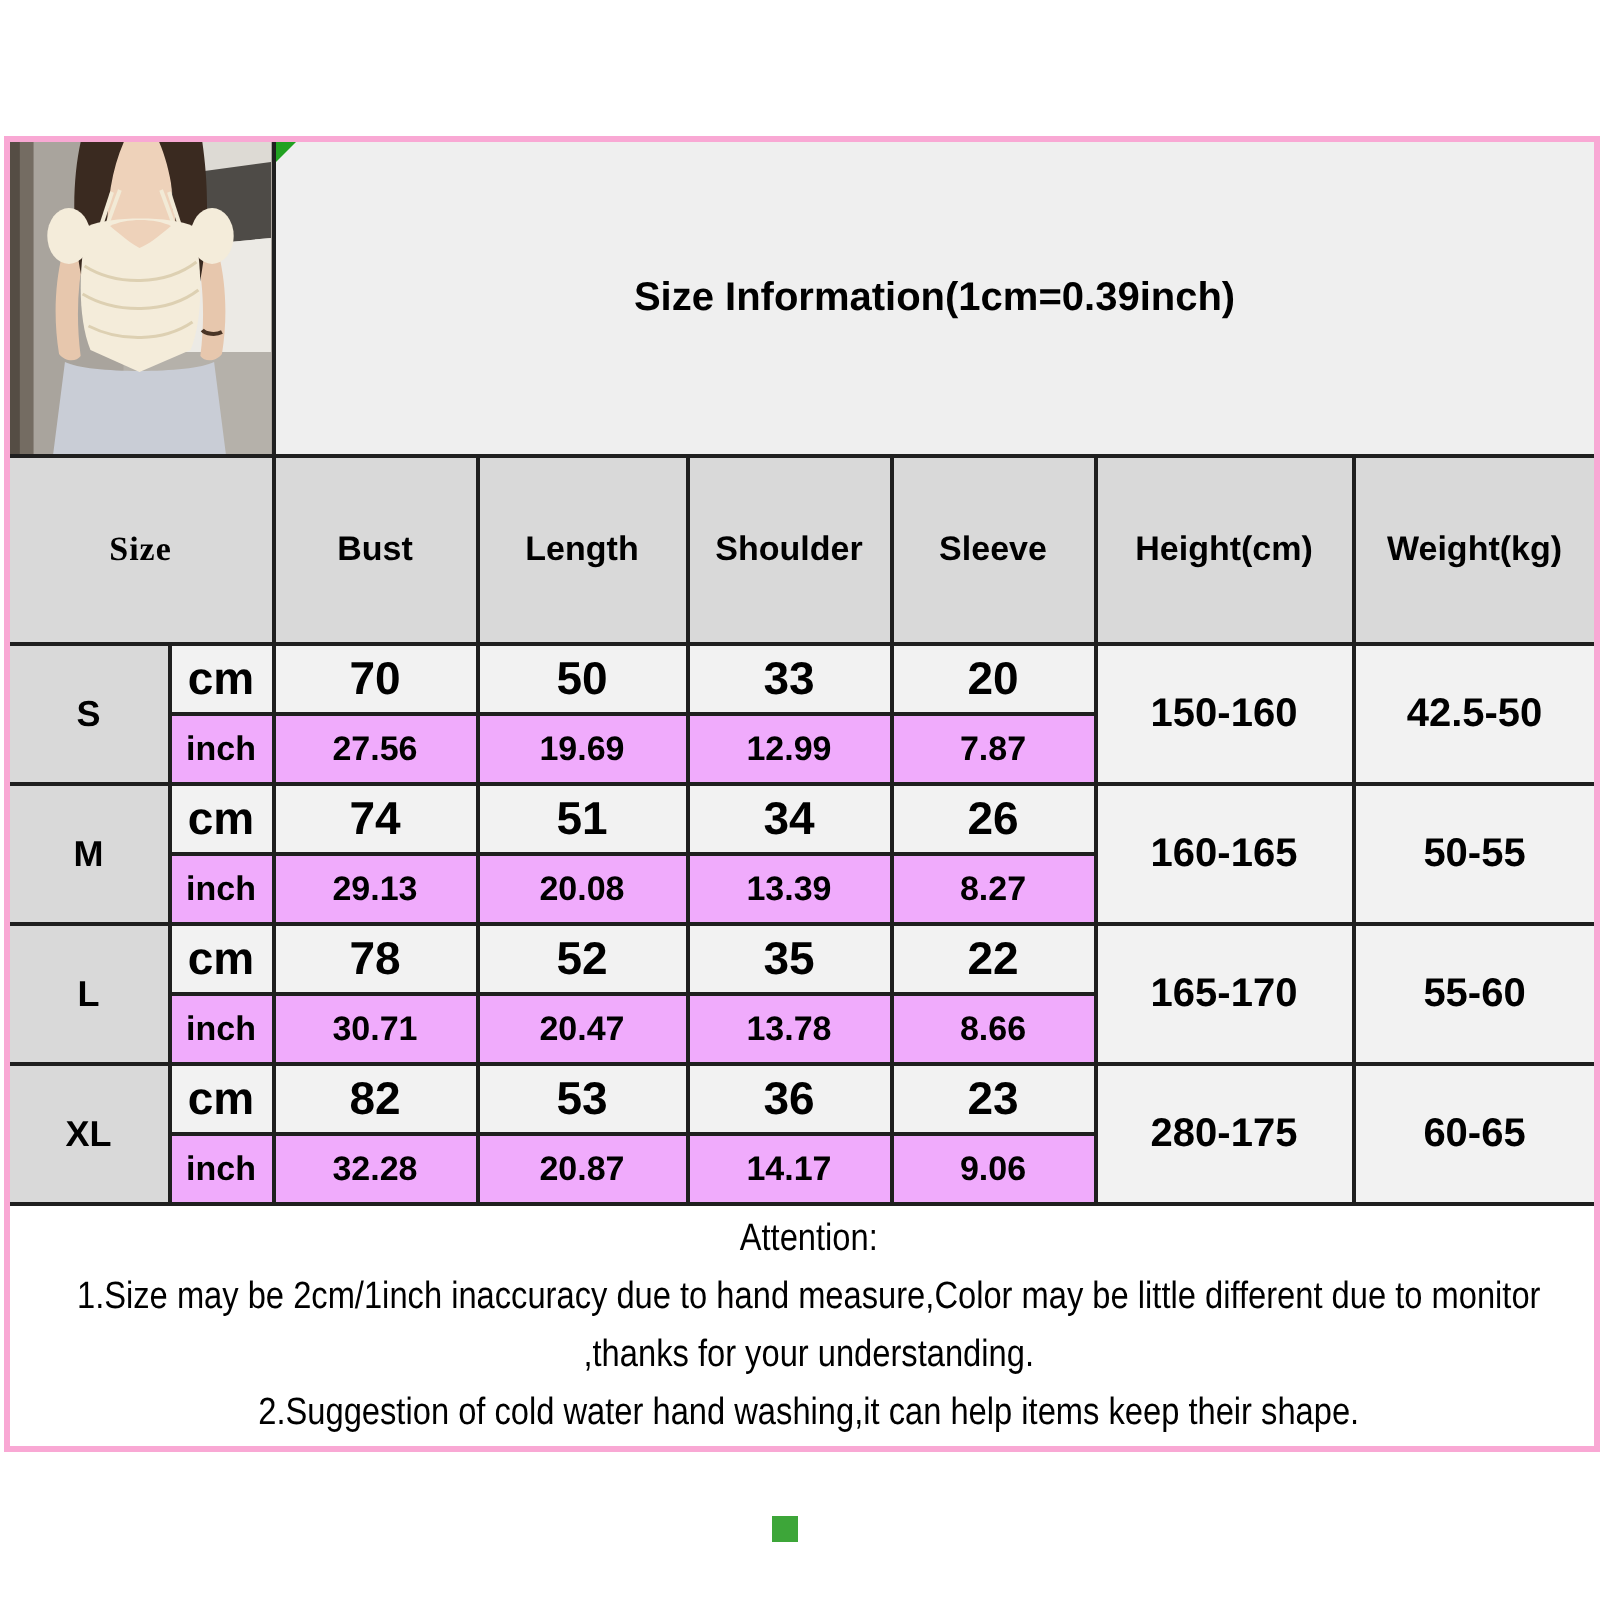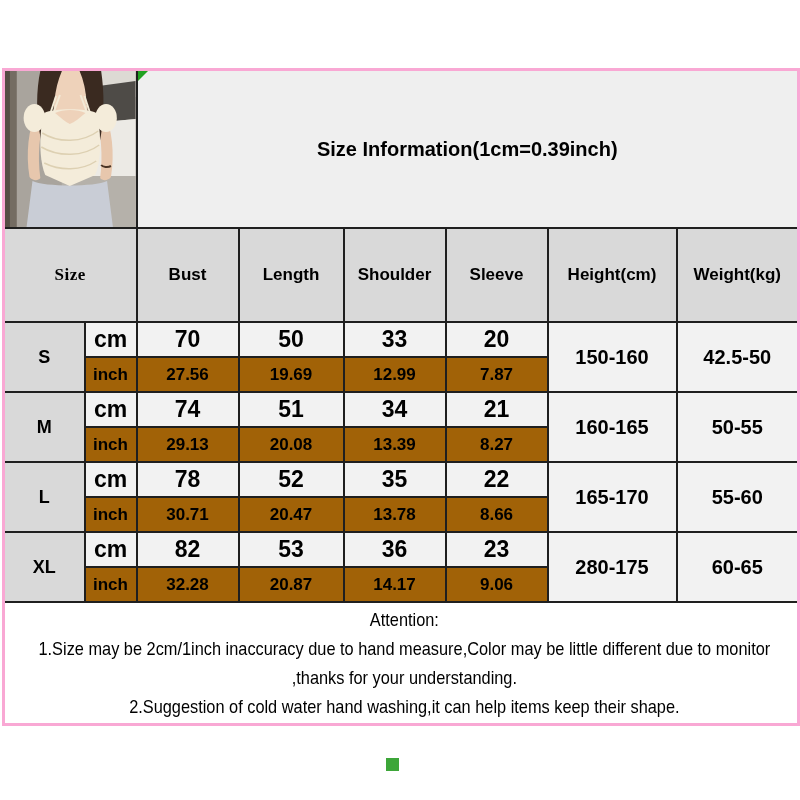--- a/index.html
+++ b/index.html
@@ -17,21 +17,21 @@
   }
   tr.top-row td{height:156px;}
   .img-cell{padding:0;background:#aaa49d;}
   .img-cell svg{display:block;width:100%;height:156px;}
   .title-cell{background:#efefef;font-size:20px;font-weight:bold;position:relative;}
   .corner-flag{position:absolute;top:0;left:0;width:0;height:0;
     border-top:10px solid #21a121;border-right:10px solid transparent;}
   tr.head-row td{height:92px;background:#d9d9d9;font-weight:bold;font-size:17px;}
   td.size-head{font-size:30px;letter-spacing:0.5px;font-family:Liberation Serif, serif;}
   tr.cm-row td{height:33px;background:#f2f2f2;font-weight:bold;font-size:23px;}
-  tr.inch-row td{height:33px;background:#a16207;font-weight:bold;font-size:17px;}
+  tr.inch-row td{height:33px;background:#f0abfc;font-weight:bold;font-size:17px;}
   .size-table td.size-label{background:#d9d9d9;font-weight:bold;font-size:18px;}
   .size-table td.range{background:#f2f2f2;font-weight:bold;font-size:20px;}
   tr.attention-row td{height:120px;background:#ffffff;text-align:center;vertical-align:top;}
   .att-inner{transform:scaleX(0.86);transform-origin:0 0;width:116%;
     font-size:19px;line-height:29px;padding:2px 0 0 5px;font-weight:normal;}
   .green-dot{position:absolute;left:386px;top:758px;width:13px;height:13px;background:#3da639;}
 </style>
 </head>
 <body>
 
@@ -112,21 +112,21 @@
         <td class="val">12.99</td>
         <td class="val">7.87</td>
       </tr>
 
       <tr class="cm-row">
         <td class="size-label" rowspan="2">M</td>
         <td class="unit">cm</td>
         <td class="val">74</td>
         <td class="val">51</td>
         <td class="val">34</td>
-        <td class="val">21</td>
+        <td class="val">26</td>
         <td class="range" rowspan="2">160-165</td>
         <td class="range" rowspan="2">50-55</td>
       </tr>
       <tr class="inch-row">
         <td class="unit">inch</td>
         <td class="val">29.13</td>
         <td class="val">20.08</td>
         <td class="val">13.39</td>
         <td class="val">8.27</td>
       </tr>

